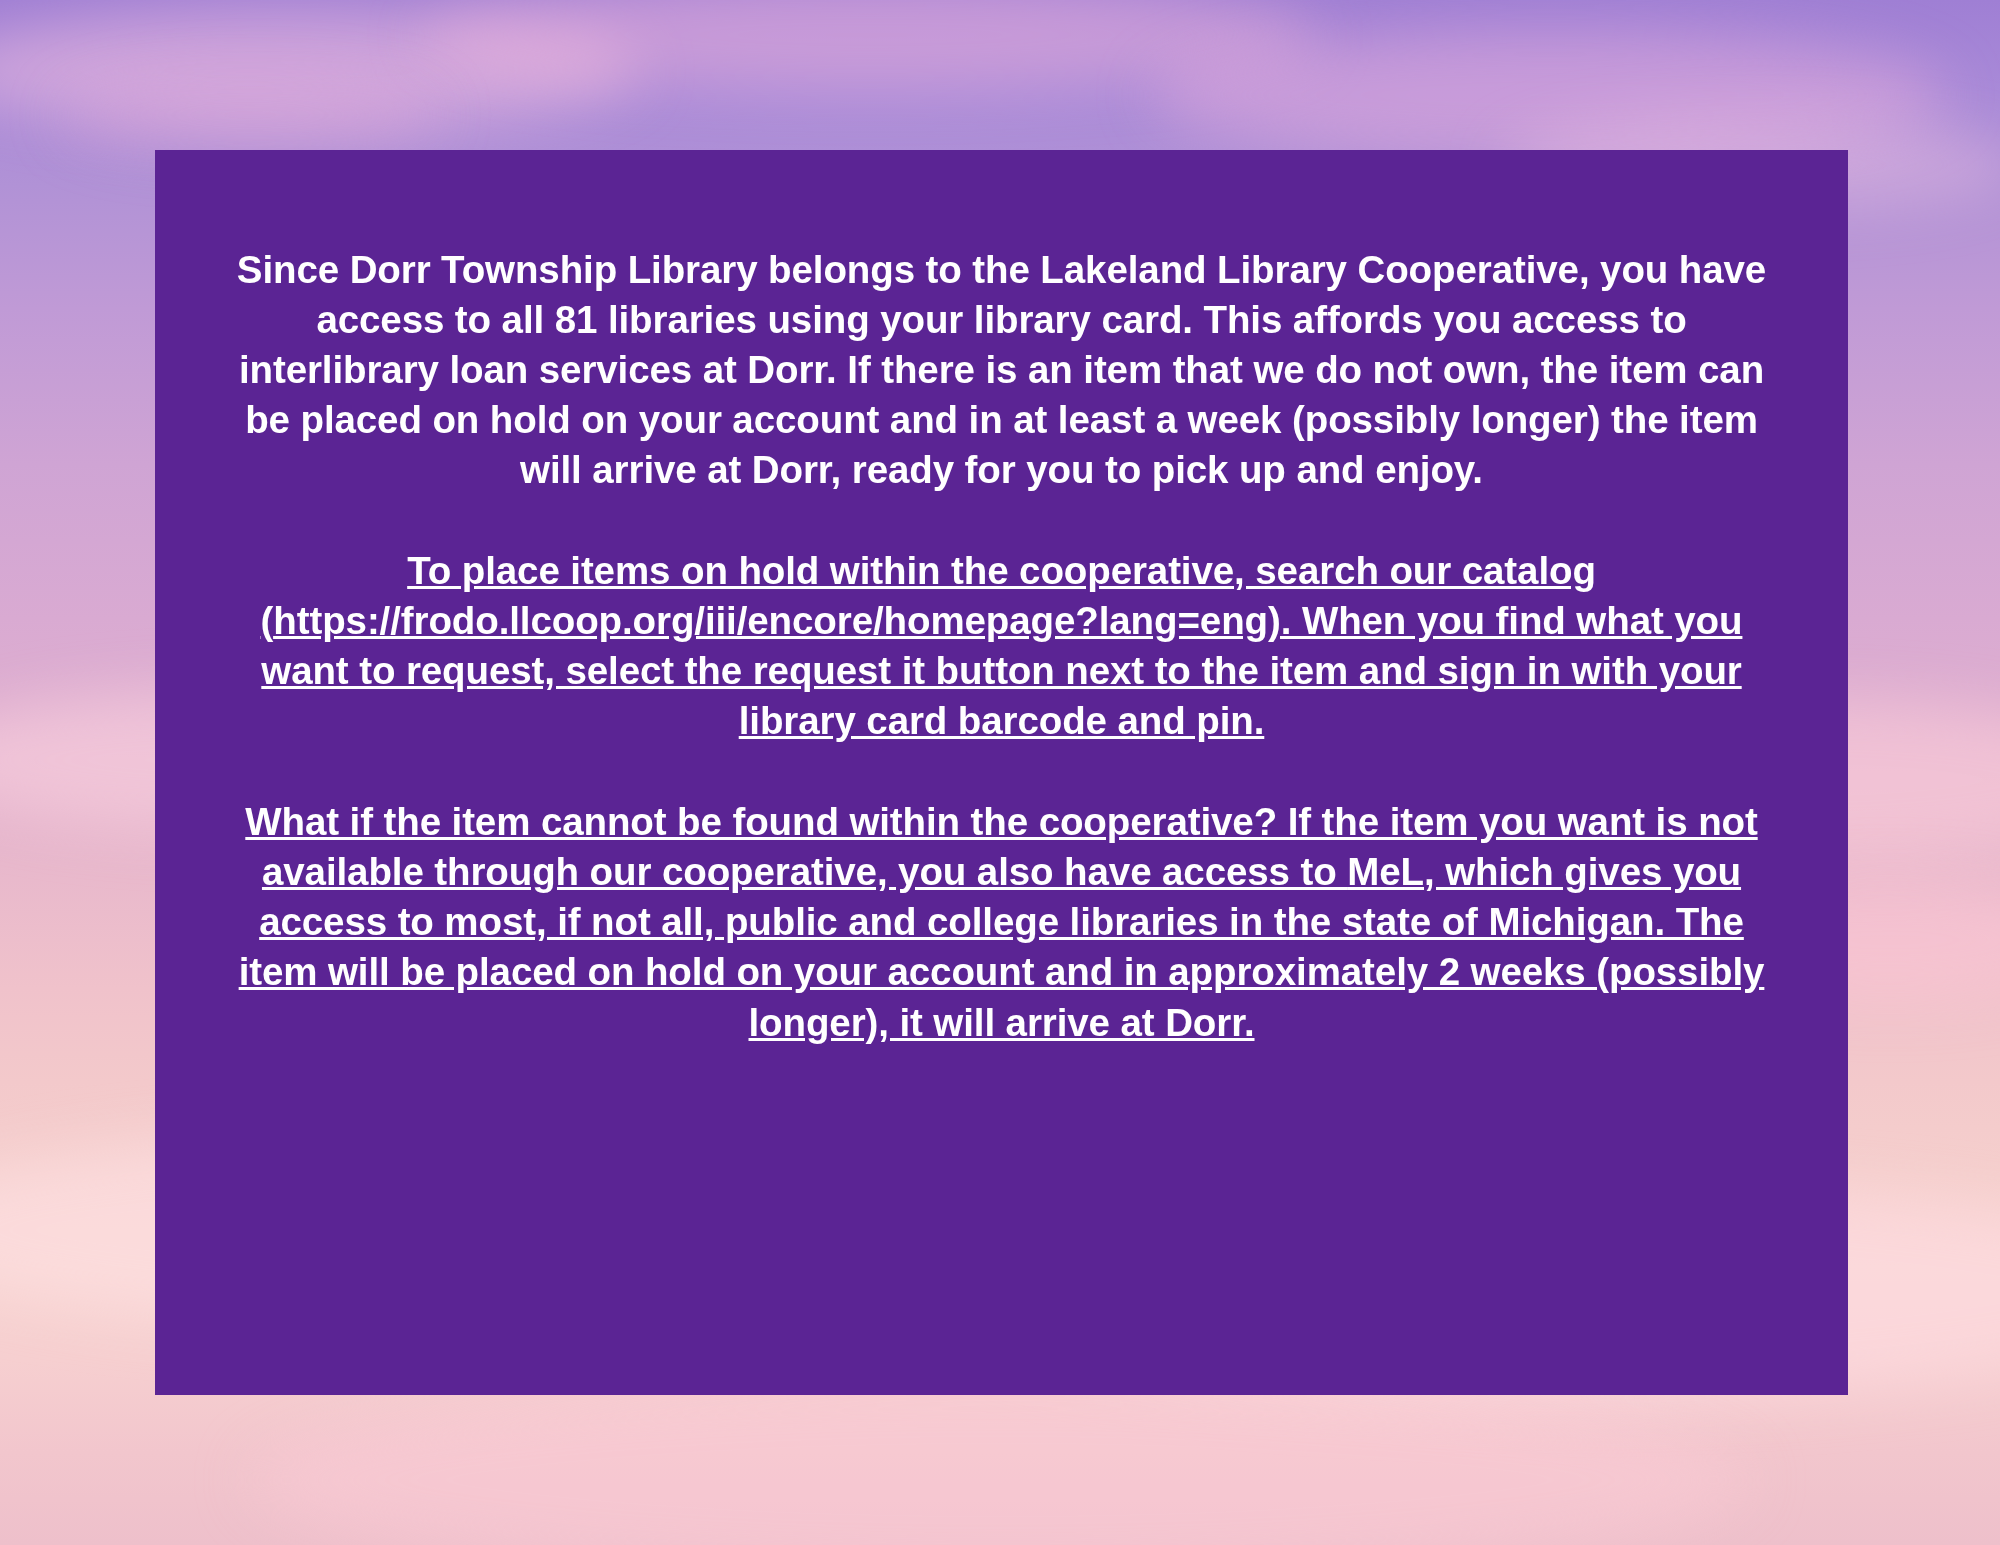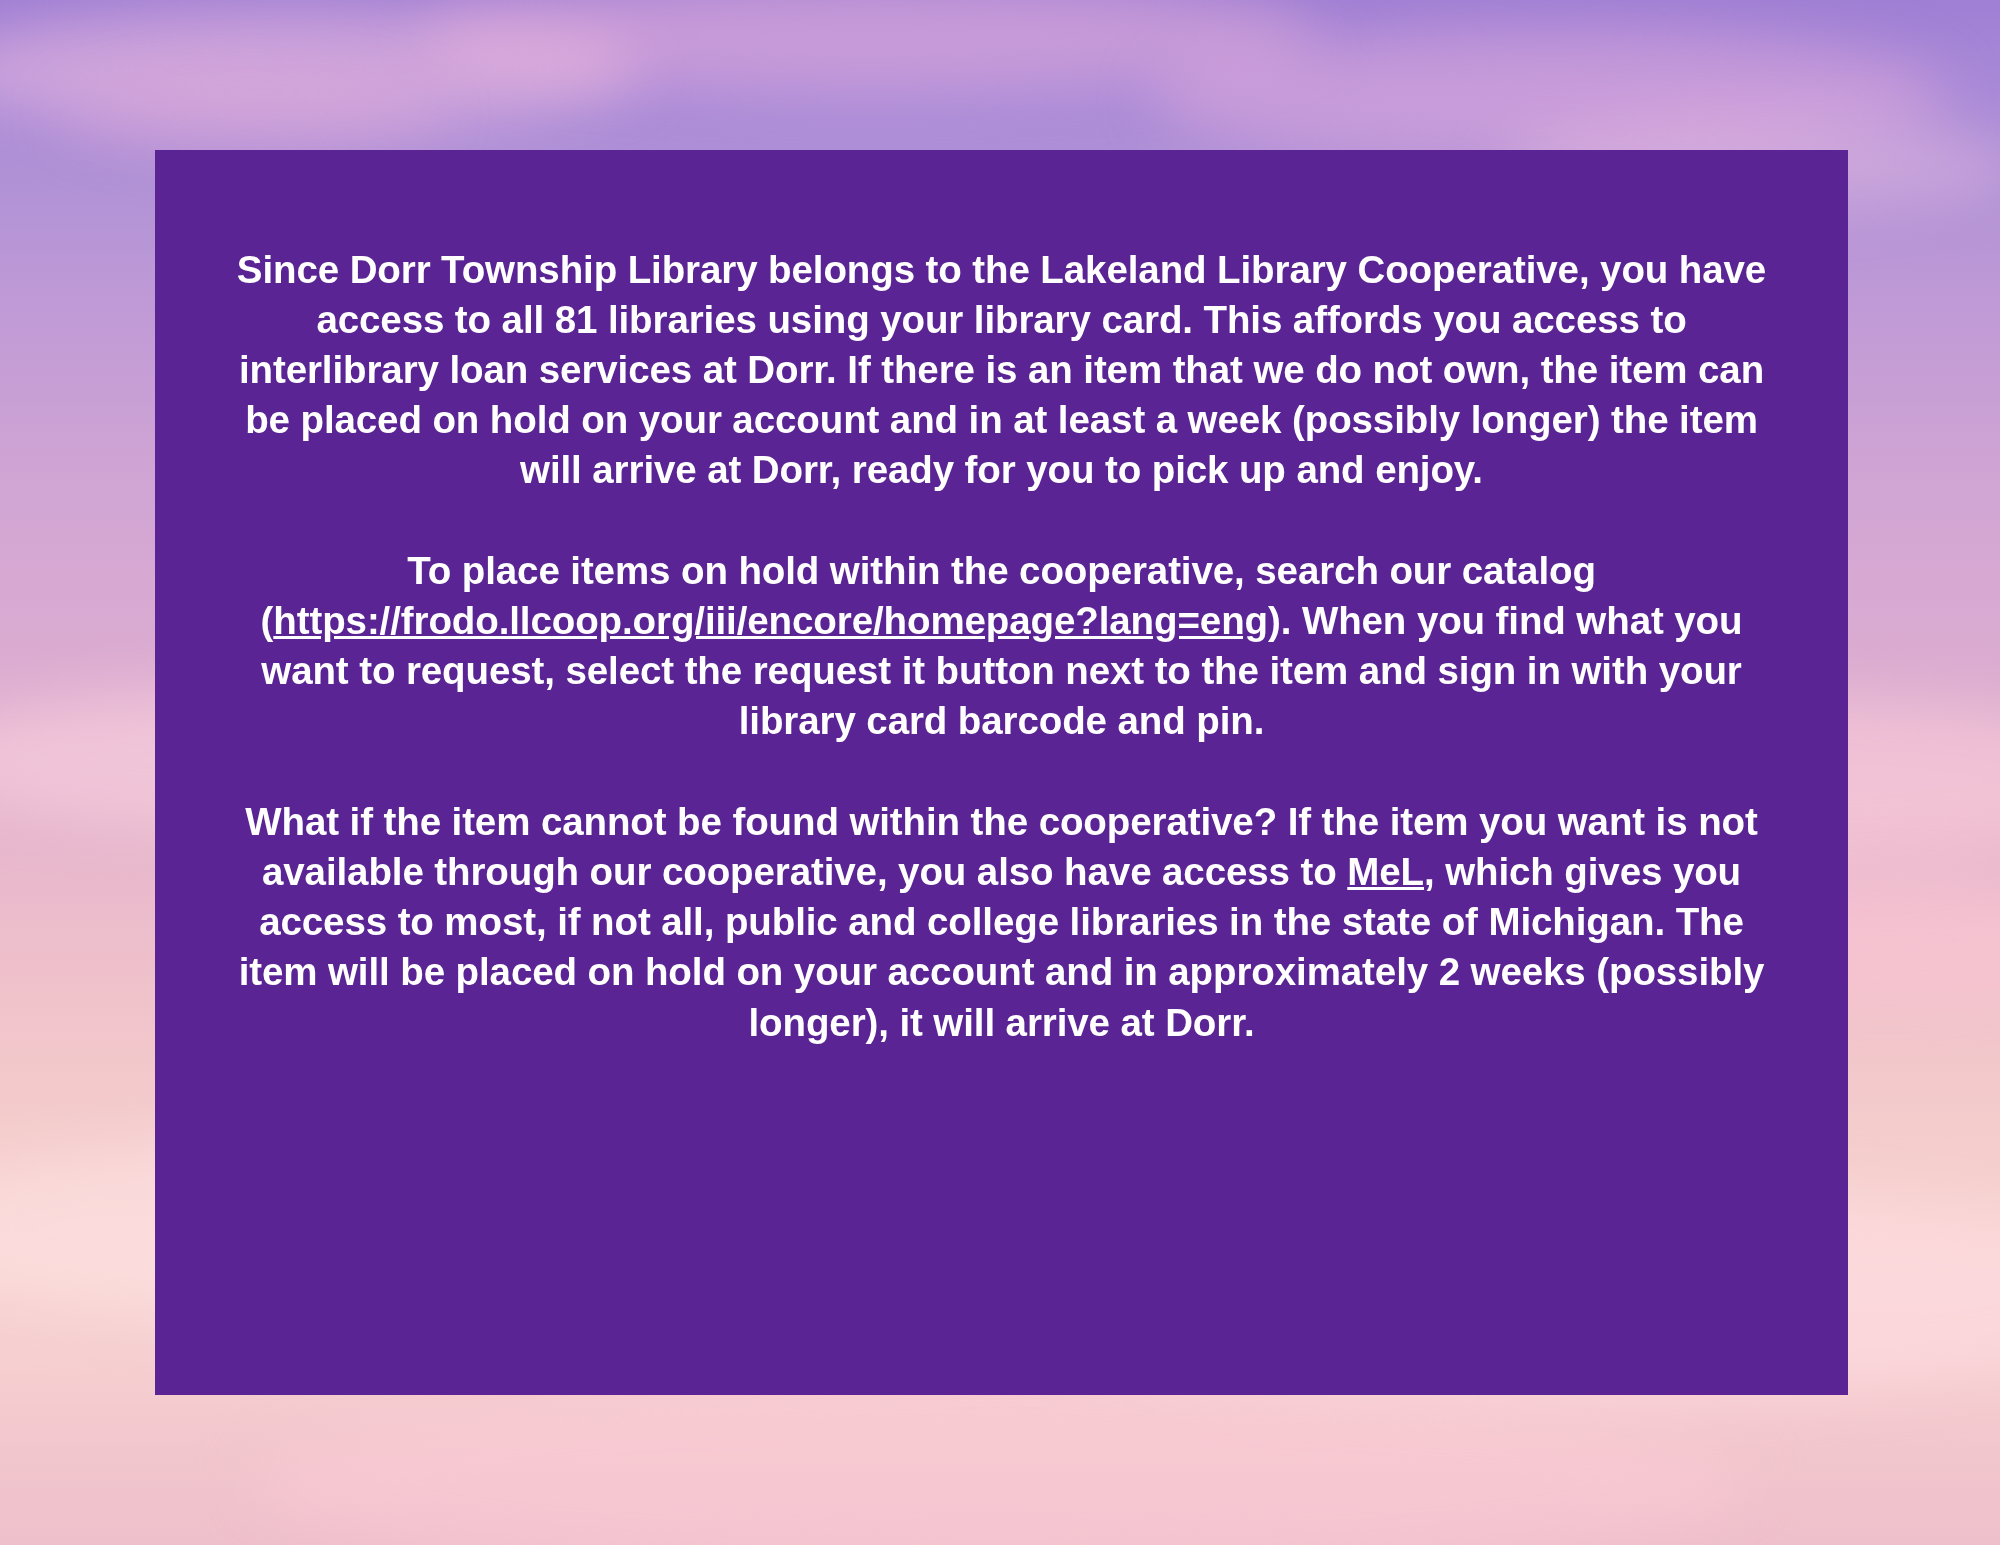--- a/index.html
+++ b/index.html
@@ -77,20 +77,21 @@
     color: #ffffff;
     font-size: 38.5px;
     line-height: 1.305;
     font-weight: bold;
     text-align: center;
     letter-spacing: -0.1px;
     margin: 0;
   }
   .para + .para {
     margin-top: 1.3em;
+    text-decoration: underline;
   }
   .link {
     color: #ffffff;
     text-decoration: underline;
     text-underline-offset: 2px;
   }
 </style>
 </head>
 <body>
 

